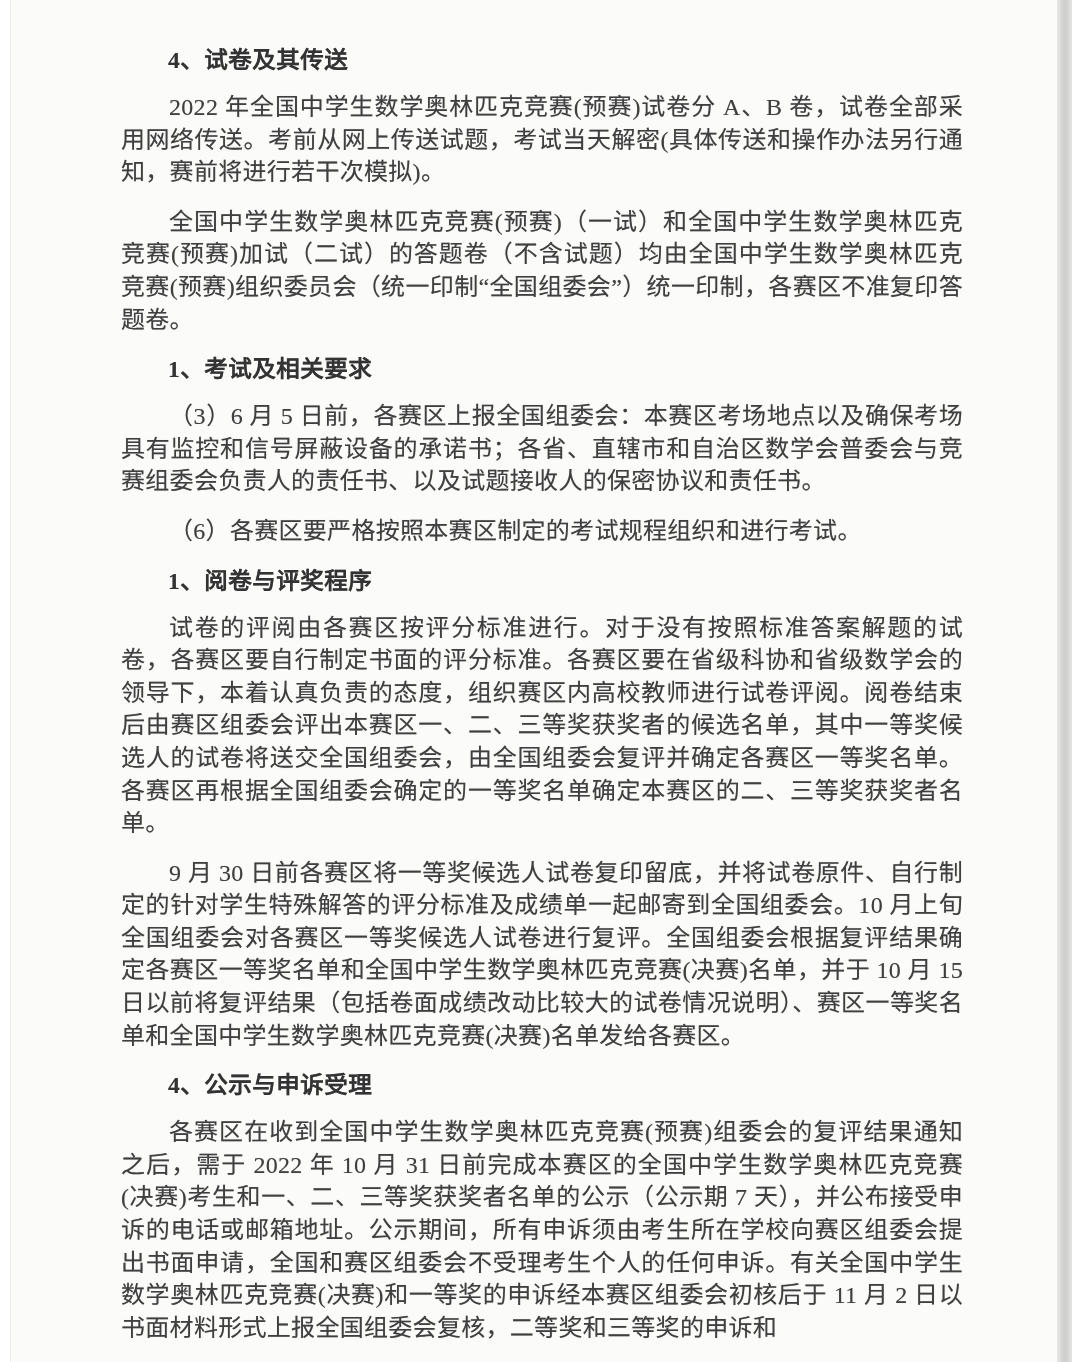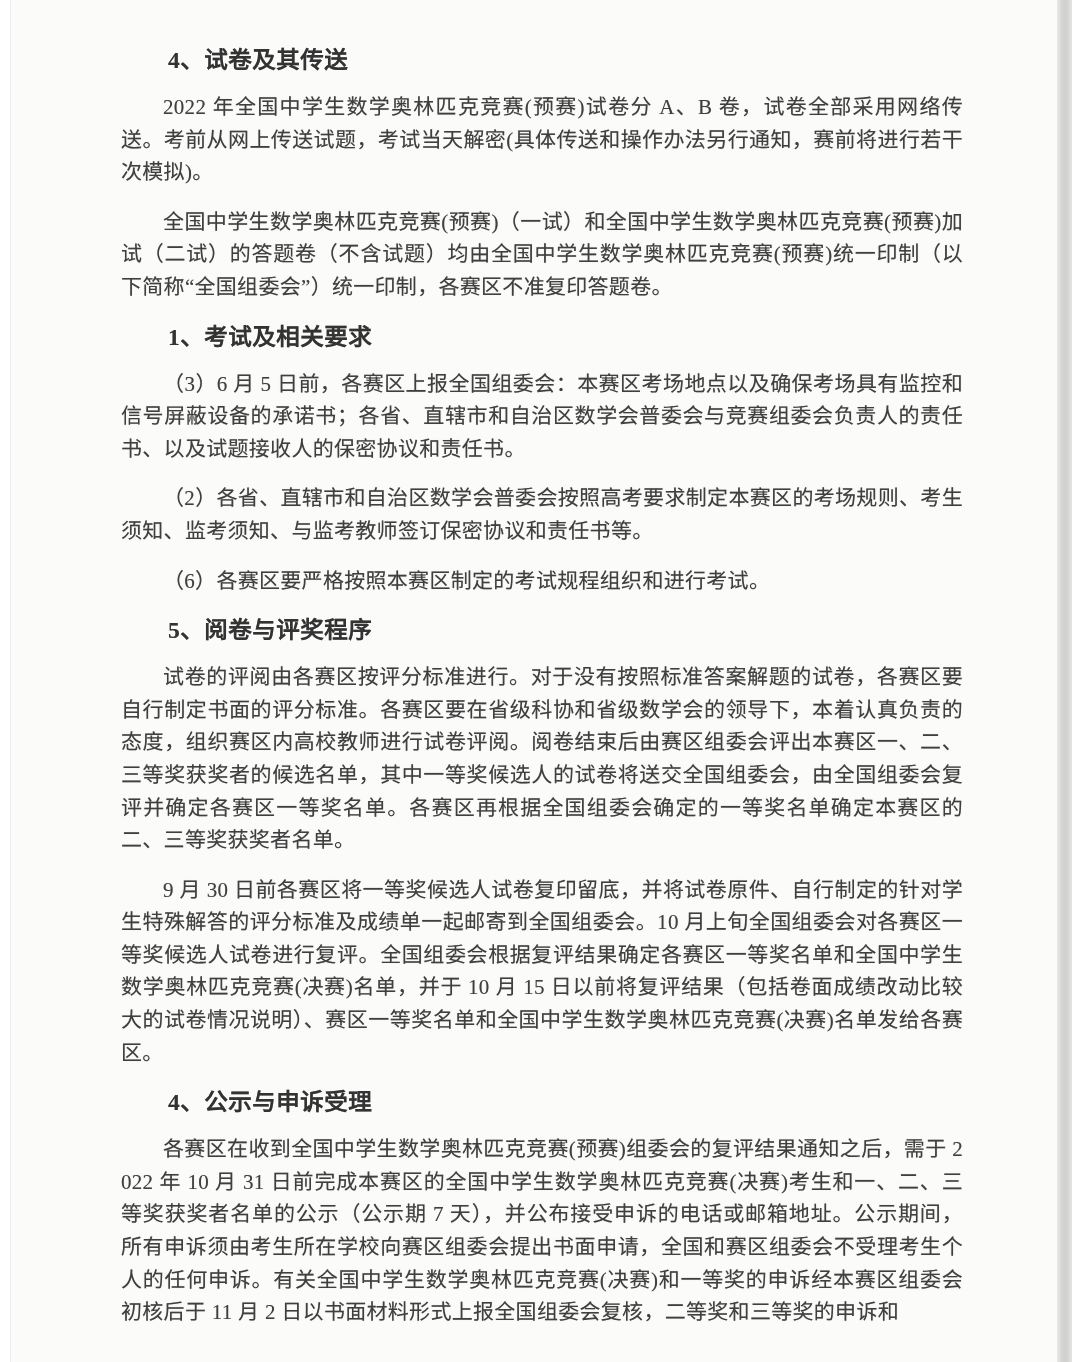--- a/index.html
+++ b/index.html
@@ -55,53 +55,52 @@
     font-weight: bold;
     color: #333333;
     line-height: 33px;
     text-indent: 2em;
     margin: 14px 0 14px 0;
     letter-spacing: 0.5px;
     text-shadow: 0 0 0.6px rgba(70,70,70,0.55);
   }
 
   .para {
-    font-size: 21px;
+    font-size: 24px;
     line-height: 32.6px;
     text-align: justify;
     text-indent: 2em;
     margin: 4px 0 17px 0;
     letter-spacing: 0.3px;
     text-shadow: 0 0 0.7px rgba(80,80,80,0.45);
     word-break: break-all;
   }
 
   section { display: block; }
 </style>
 </head>
 <body>
 
 <div class="page">
   <div class="content">
 
     <section>
       <h3 class="sec-heading">4、试卷及其传送</h3>
       <p class="para">2022 年全国中学生数学奥林匹克竞赛(预赛)试卷分 A、B 卷，试卷全部采用网络传送。考前从网上传送试题，考试当天解密(具体传送和操作办法另行通知，赛前将进行若干次模拟)。</p>
-      <p class="para">全国中学生数学奥林匹克竞赛(预赛)（一试）和全国中学生数学奥林匹克竞赛(预赛)加试（二试）的答题卷（不含试题）均由全国中学生数学奥林匹克竞赛(预赛)统一印制（以下简称“全国组委会”）统一印制，各赛区不准复印答题卷。</p>
+      <p class="para">全国中学生数学奥林匹克竞赛(预赛)（一试）和全国中学生数学奥林匹克竞赛(预赛)加试（二试）的答题卷（不含试题）均由全国中学生数学奥林匹克竞赛(预赛)组织委员会（统一印制“全国组委会”）统一印制，各赛区不准复印答题卷。</p>
     </section>
 
     <section>
       <h3 class="sec-heading">1、考试及相关要求</h3>
       <p class="para">（3）6 月 5 日前，各赛区上报全国组委会：本赛区考场地点以及确保考场具有监控和信号屏蔽设备的承诺书；各省、直辖市和自治区数学会普委会与竞赛组委会负责人的责任书、以及试题接收人的保密协议和责任书。</p>
-      <p class="para">（2）各省、直辖市和自治区数学会普委会按照高考要求制定本赛区的考场规则、考生须知、监考须知、与监考教师签订保密协议和责任书等。</p>
       <p class="para">（6）各赛区要严格按照本赛区制定的考试规程组织和进行考试。</p>
     </section>
 
     <section>
-      <h3 class="sec-heading">5、阅卷与评奖程序</h3>
+      <h3 class="sec-heading">1、阅卷与评奖程序</h3>
       <p class="para">试卷的评阅由各赛区按评分标准进行。对于没有按照标准答案解题的试卷，各赛区要自行制定书面的评分标准。各赛区要在省级科协和省级数学会的领导下，本着认真负责的态度，组织赛区内高校教师进行试卷评阅。阅卷结束后由赛区组委会评出本赛区一、二、三等奖获奖者的候选名单，其中一等奖候选人的试卷将送交全国组委会，由全国组委会复评并确定各赛区一等奖名单。各赛区再根据全国组委会确定的一等奖名单确定本赛区的二、三等奖获奖者名单。</p>
     </section>
 
     <section>
       <p class="para">9 月 30 日前各赛区将一等奖候选人试卷复印留底，并将试卷原件、自行制定的针对学生特殊解答的评分标准及成绩单一起邮寄到全国组委会。10 月上旬全国组委会对各赛区一等奖候选人试卷进行复评。全国组委会根据复评结果确定各赛区一等奖名单和全国中学生数学奥林匹克竞赛(决赛)名单，并于 10 月 15 日以前将复评结果（包括卷面成绩改动比较大的试卷情况说明）、赛区一等奖名单和全国中学生数学奥林匹克竞赛(决赛)名单发给各赛区。</p>
     </section>
 
     <section>
       <h3 class="sec-heading">4、公示与申诉受理</h3>
       <p class="para">各赛区在收到全国中学生数学奥林匹克竞赛(预赛)组委会的复评结果通知之后，需于 2022 年 10 月 31 日前完成本赛区的全国中学生数学奥林匹克竞赛(决赛)考生和一、二、三等奖获奖者名单的公示（公示期 7 天），并公布接受申诉的电话或邮箱地址。公示期间，所有申诉须由考生所在学校向赛区组委会提出书面申请，全国和赛区组委会不受理考生个人的任何申诉。有关全国中学生数学奥林匹克竞赛(决赛)和一等奖的申诉经本赛区组委会初核后于 11 月 2 日以书面材料形式上报全国组委会复核，二等奖和三等奖的申诉和</p>

